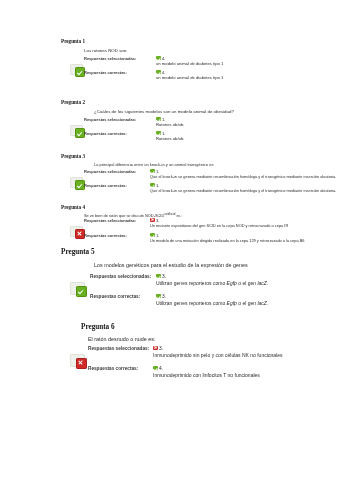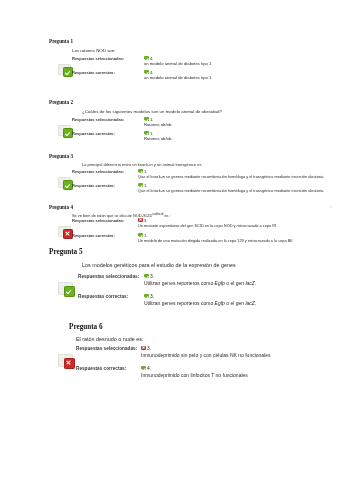--- a/index.html
+++ b/index.html
@@ -4,21 +4,21 @@
 <style>
   html,body{margin:0;padding:0;}
   body{
     width:339px;height:480px;overflow:hidden;
     background:#ffffff;
     font-family:"Liberation Serif", serif;
     color:#1a1a1a;
     -webkit-font-smoothing:antialiased;
   }
   .page{position:relative;width:339px;height:480px;background:#fff;}
-  .sheet{position:absolute;left:0;top:0;width:270px;height:480px;background:#fff;}
+  .sheet{position:absolute;left:12px;top:0;width:270px;height:480px;background:#fff;}
 
   .q-block{position:absolute;left:0;width:339px;}
 
   .q-title{
     font-family:"Liberation Serif", serif;
     font-weight:bold;
     color:#131313;
     white-space:nowrap;
   }
   .q-title.small{font-size:5.1px;letter-spacing:.02px;}

